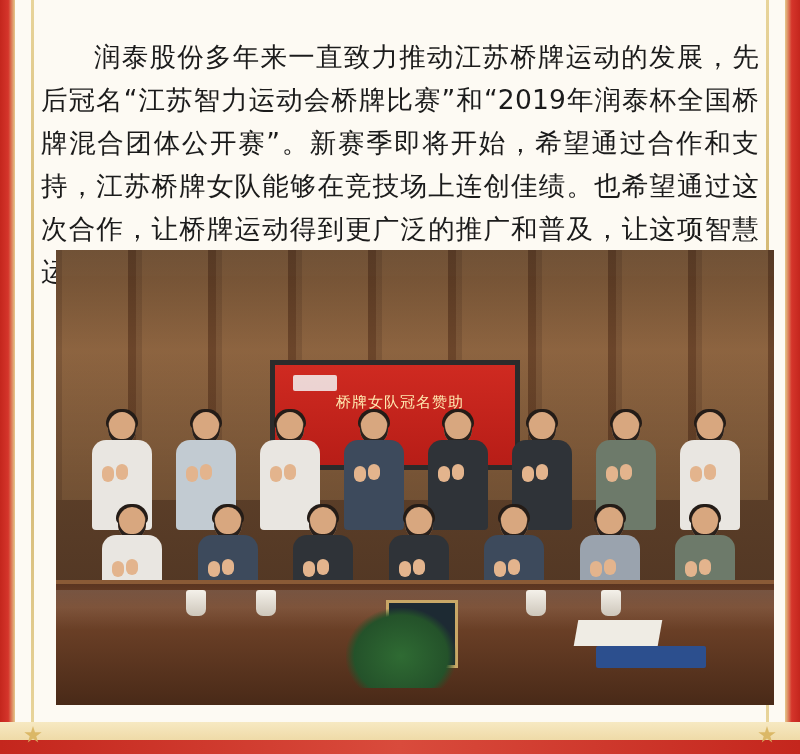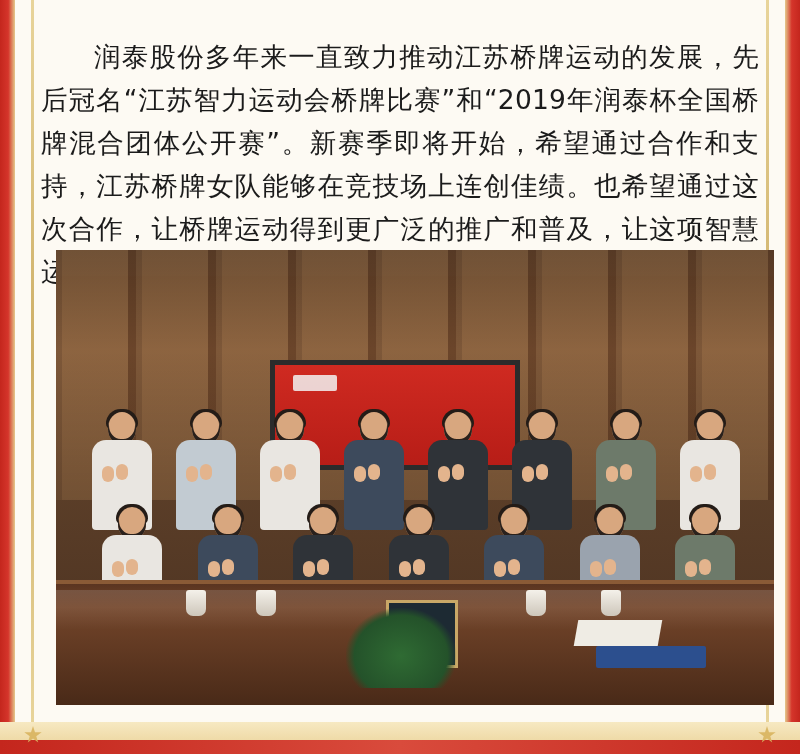--- a/index.html
+++ b/index.html
@@ -331,20 +331,21 @@
     <p class="paragraph">润泰股份多年来一直致力推动江苏桥牌运动的发展，先后冠名“江苏智力运动会桥牌比赛”和“2019年润泰杯全国桥牌混合团体公开赛”。新赛季即将开始，希望通过合作和支持，江苏桥牌女队能够在竞技场上连创佳绩。也希望通过这次合作，让桥牌运动得到更广泛的推广和普及，让这项智慧运动绽放更加璀璨的光芒。</p>
 
     <div class="photo-wrap">
       <div class="photo">
         <div class="ceiling"></div>
         <div class="cabinets"></div>
         <div class="cabinet-shadow"></div>
 
         <div class="banner">
           <div class="banner-logo"></div>
+          <div class="banner-text">桥牌女队冠名赞助</div>
         </div>
 
         <div class="row-back">
           <div class="person f">
               <div class="hair"></div>
               <div class="head"></div>
               <div class="body"></div>
               <div class="thumb"></div>
             </div>
           <div class="person g">

